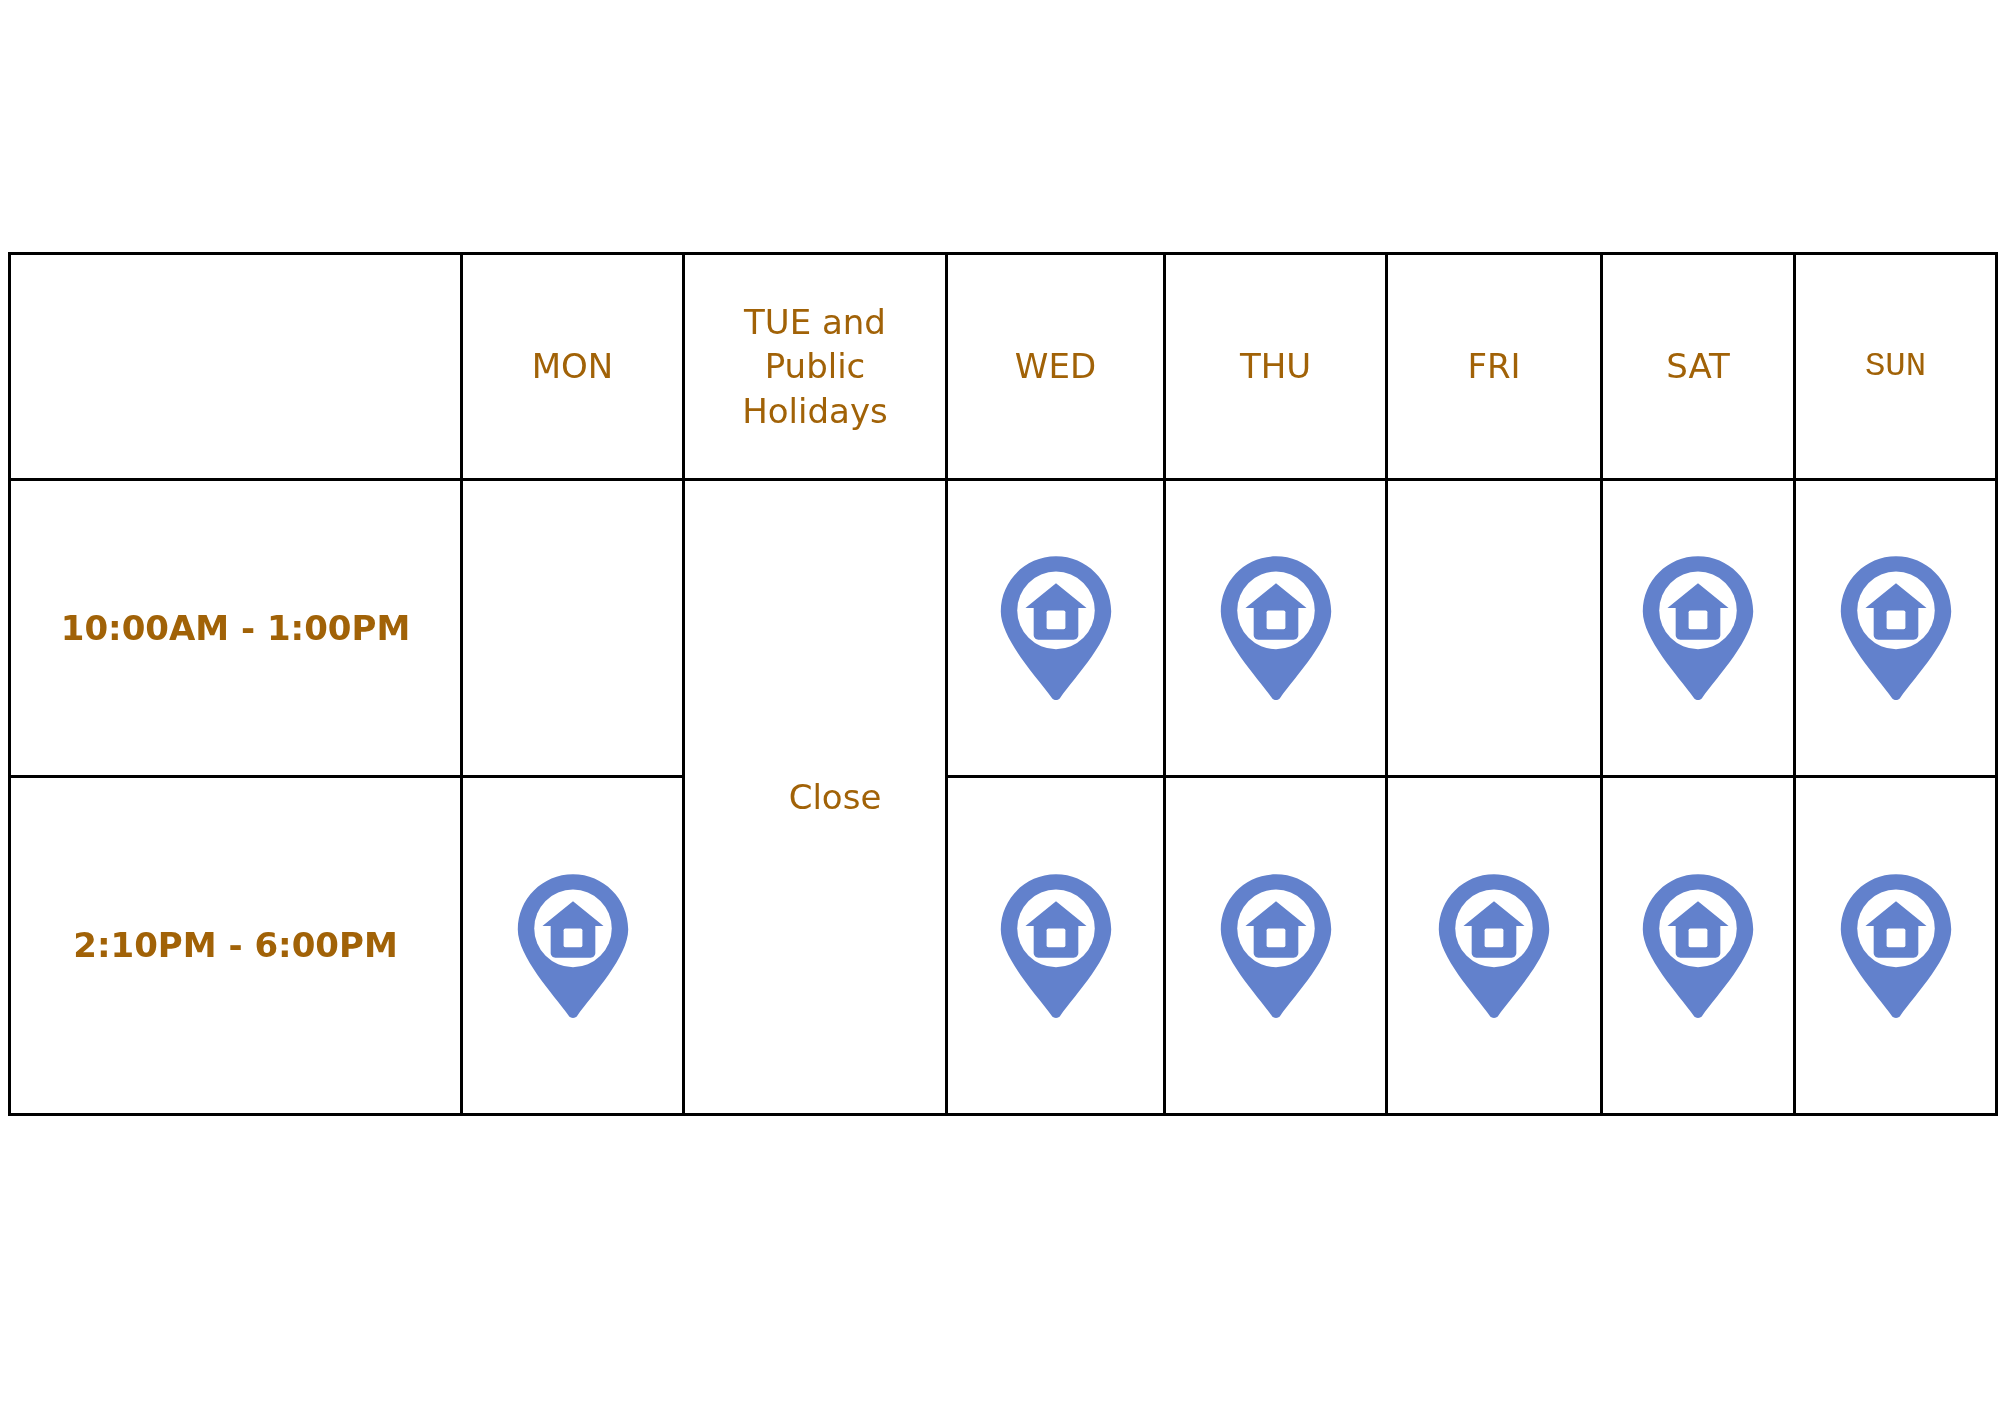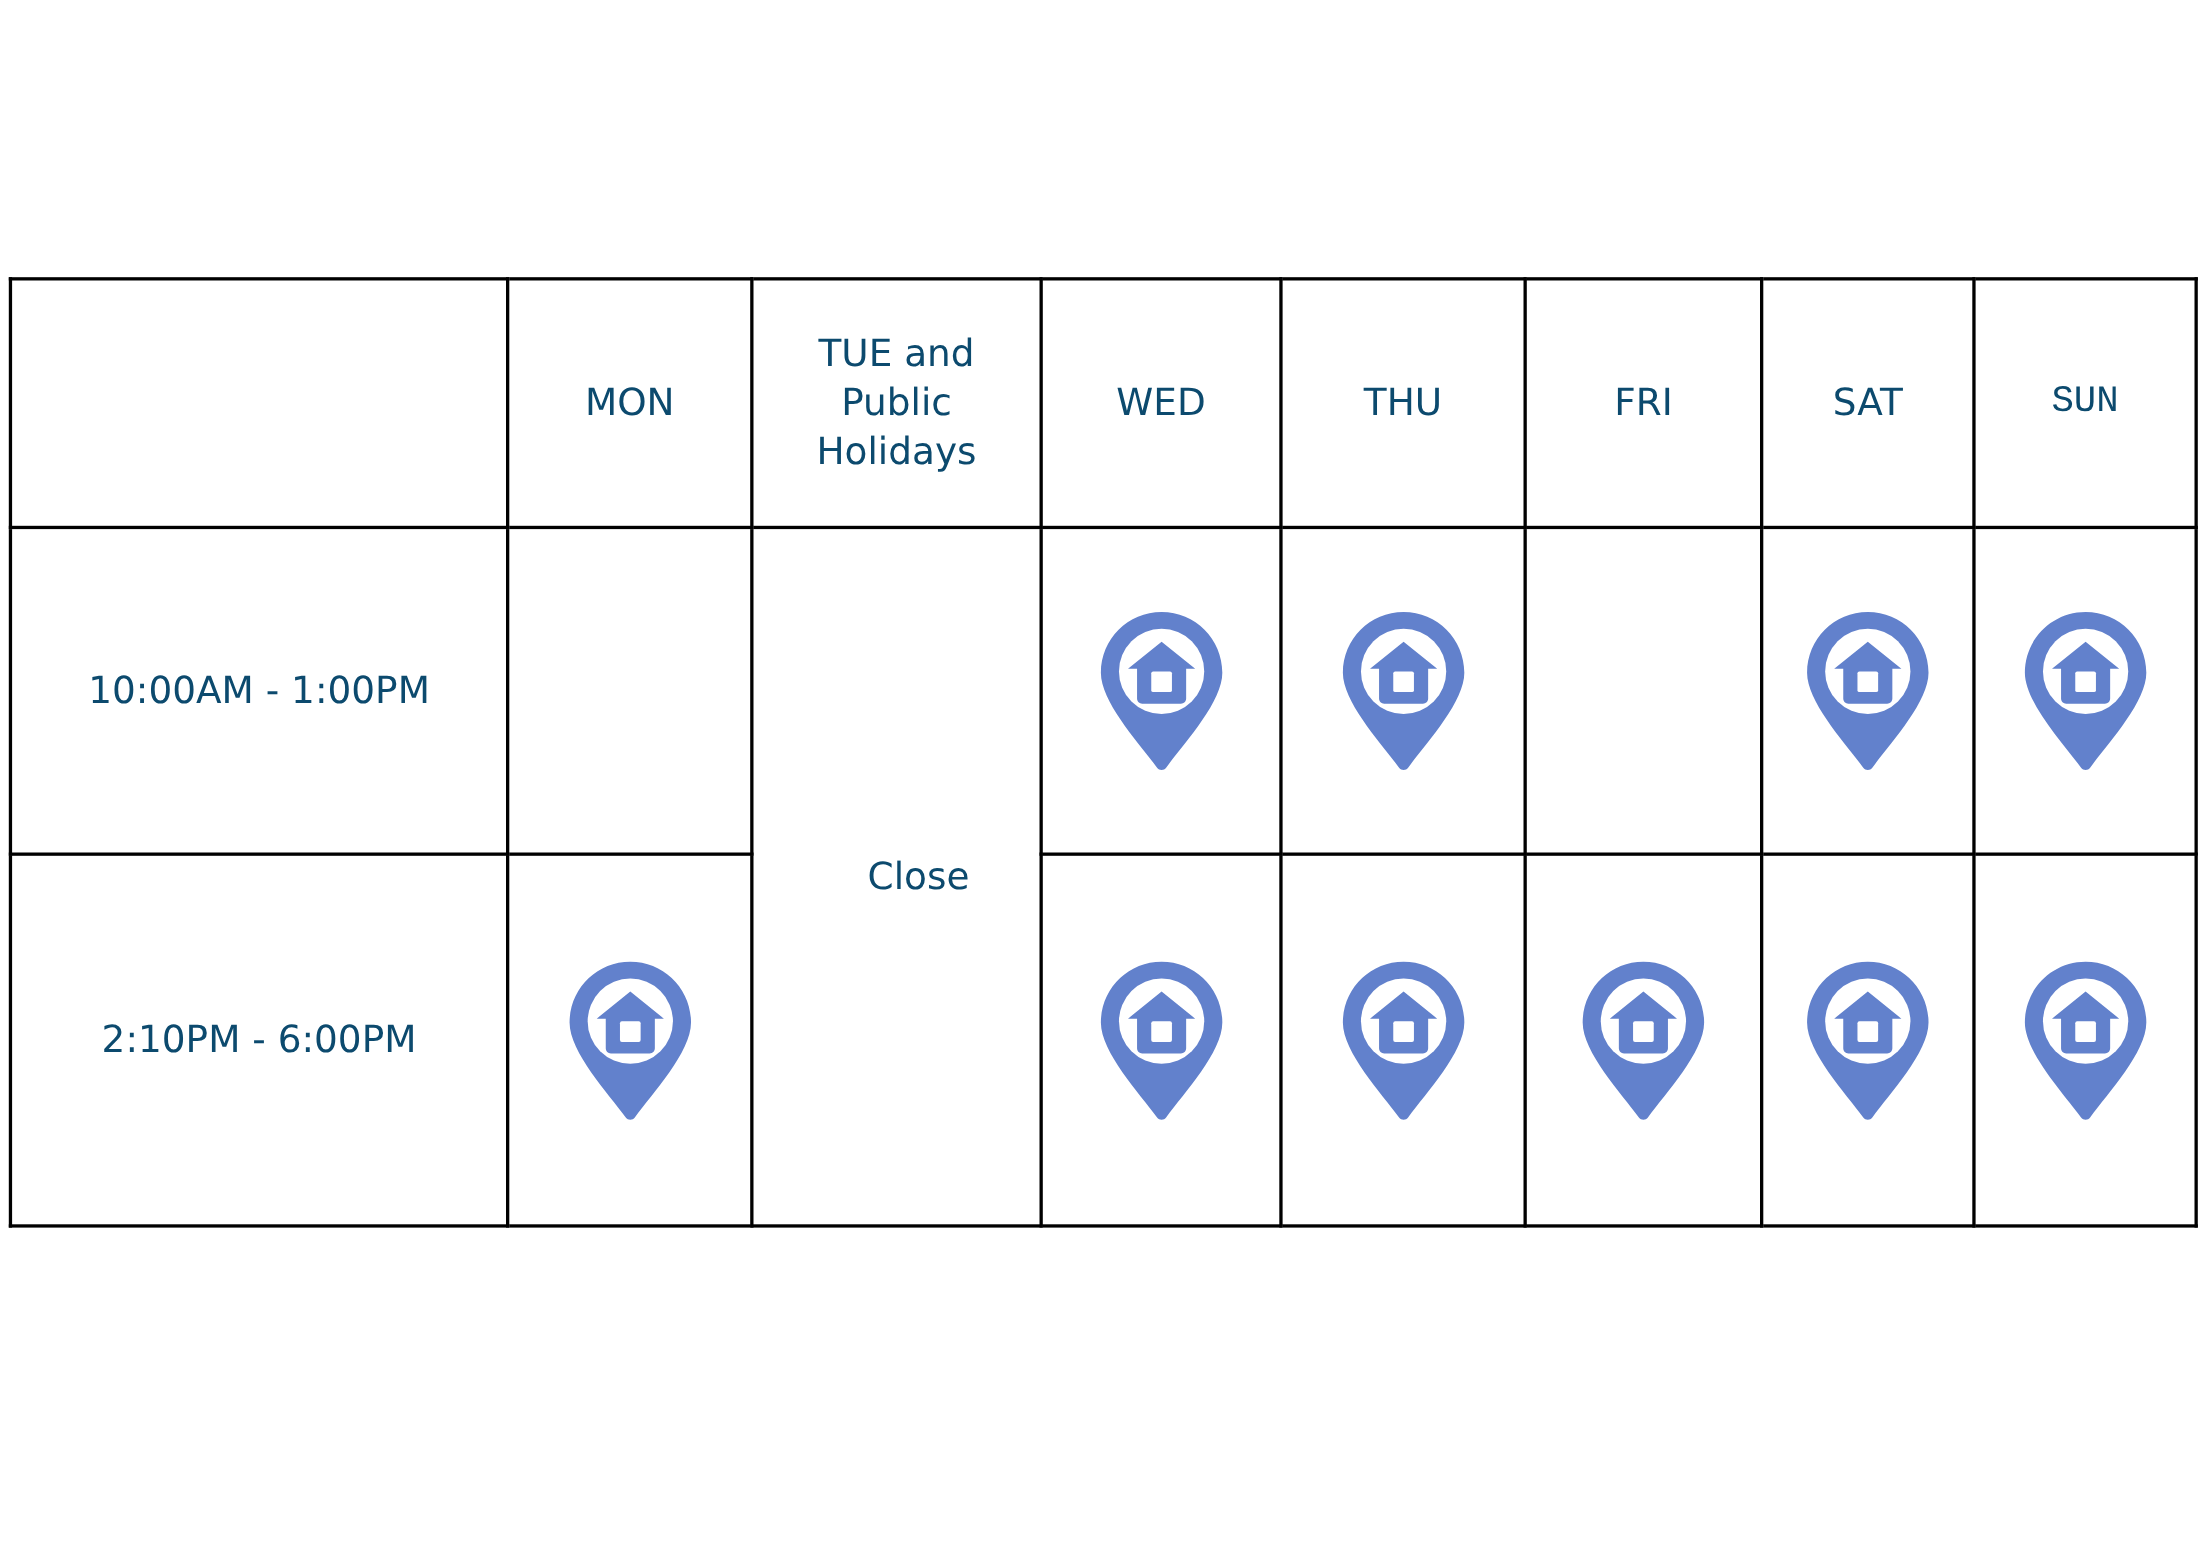--- a/index.html
+++ b/index.html
@@ -33,21 +33,21 @@
     table-layout: fixed;
     background: #ffffff;
   }
   .schedule-table td {
     border: 3px solid #000000;
     padding: 0;
     vertical-align: middle;
     text-align: center;
     font-size: 34px;
     font-weight: 400;
-    color: #0c4a6e;
+    color: #a16207;
     line-height: 1.30;
     background: #ffffff;
   }
 
   
   col.c-label { width: 452px; }
   col.c-mon   { width: 222px; }
   col.c-tue   { width: 263px; }
   col.c-wed   { width: 218px; }
   col.c-thu   { width: 222px; }
@@ -67,21 +67,21 @@
   .cell-close      { background: #fddfca; }
   .cell-timelabel  { background: #ffffff; font-size: 35px; }
   .cell-slot       { background: #ffffff; }
 
   .day-label {
     display: block;
     padding: 0 6px;
     white-space: pre-line;
   }
 
-  .time-label { display: block; padding: 0 10px; }
+  .time-label { display: block; padding: 0 10px; font-weight: bold; }
   .close-label { display: block; padding-left: 40px; }
 
   
   .pin-wrap {
     display: flex;
     align-items: center;
     justify-content: center;
     width: 100%;
     height: 100%;
   }

